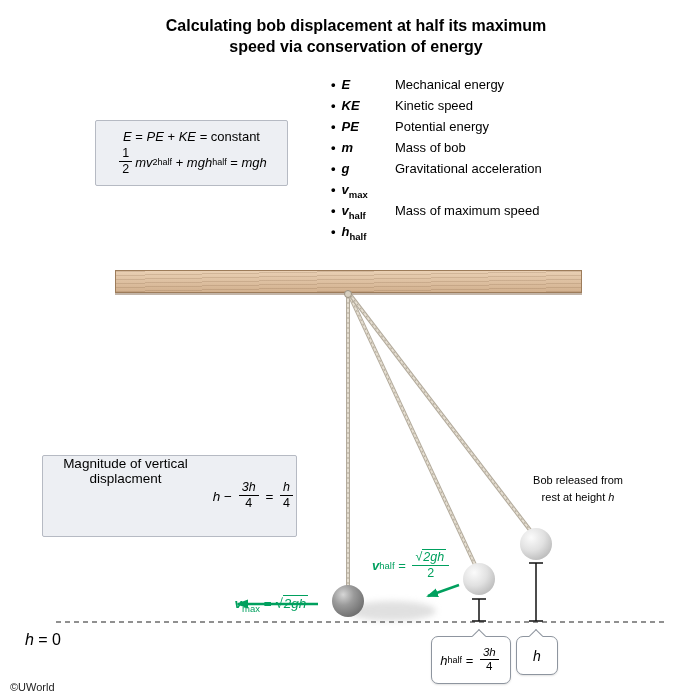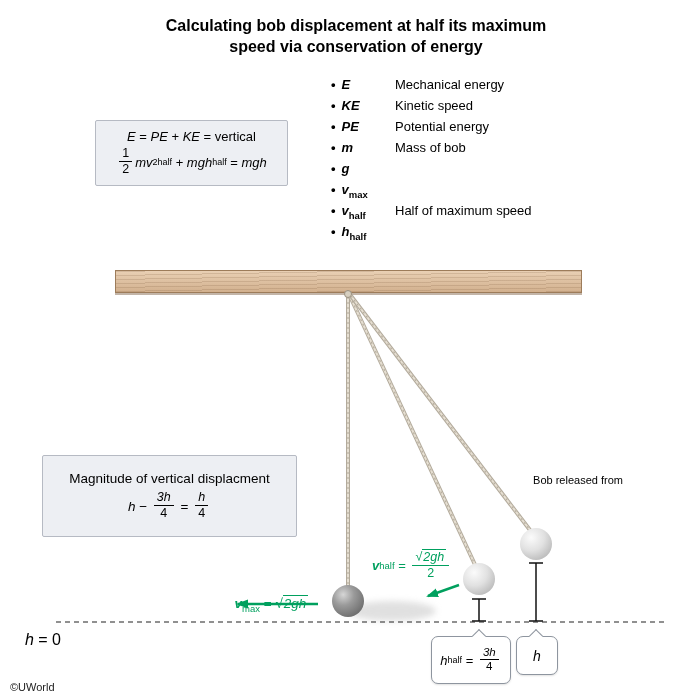--- a/index.html
+++ b/index.html
@@ -28,21 +28,21 @@
   .beam{left:115px;top:270px;width:465px;height:21px;
         background-color:#d9bc9e;
         background-image:
           repeating-linear-gradient(179deg, rgba(125,92,62,.20) 0 1px, rgba(0,0,0,0) 1px 4px),
           linear-gradient(180deg,#e9d0b4,#d2b08e);
         border:1px solid #9d7c5a;
         box-shadow:0 2px 0 rgba(122,92,62,.45);}
 
   .diagram-svg{left:0;top:0;pointer-events:none;}
 
-  .disp-box{left:42px;top:455px;width:253px;height:80px;display:flex;flex-direction:column;justify-content:center;gap:5px;font-size:13.5px;}
+  .disp-box{left:42px;top:455px;width:253px;height:80px;display:flex;flex-direction:row;justify-content:center;gap:5px;font-size:13.5px;}
 
   .release-label{left:505px;top:472px;width:146px;text-align:center;font-size:11px;line-height:17px;}
 
   .green{color:#00a05e;}
   .vmax-label{left:227px;top:581px;font-size:13.5px;white-space:pre;}
   .vhalf-label{left:372px;top:551px;font-size:13px;display:flex;align-items:center;white-space:pre;}
   .gsub{font-size:9.5px;line-height:0;}
   .rad{border-top:1.3px solid currentColor;padding:0 2px 0 1px;}
   .sqrt-sign{font-style:normal;}
 
@@ -80,36 +80,37 @@
   <div class="legend-row">
     <span class="legend-sym"><span class="legend-bullet">•</span><span class="var">PE</span><sub></sub></span>
     <span class="legend-desc">Potential energy</span>
   </div>
   <div class="legend-row">
     <span class="legend-sym"><span class="legend-bullet">•</span><span class="var">m</span><sub></sub></span>
     <span class="legend-desc">Mass of bob</span>
   </div>
   <div class="legend-row">
     <span class="legend-sym"><span class="legend-bullet">•</span><span class="var">g</span><sub></sub></span>
+    <span class="legend-desc">Gravitational acceleration</span>
   </div>
   <div class="legend-row">
     <span class="legend-sym"><span class="legend-bullet">•</span><span class="var">v</span><sub>max</sub></span>
   </div>
   <div class="legend-row">
     <span class="legend-sym"><span class="legend-bullet">•</span><span class="var">v</span><sub>half</sub></span>
-    <span class="legend-desc">Half of maximum speed</span>
+    <span class="legend-desc">Mass of maximum speed</span>
   </div>
   <div class="legend-row">
     <span class="legend-sym"><span class="legend-bullet">•</span><span class="var">h</span><sub>half</sub></span>
   </div>
 </div>
 
 <div class="abs panel energy-box">
   <div class="eq-line">
-    <span class="var">E</span><span> = </span><span class="var">PE</span><span> + </span><span class="var">KE</span><span> = vertical</span>
+    <span class="var">E</span><span> = </span><span class="var">PE</span><span> + </span><span class="var">KE</span><span> = constant</span>
   </div>
   <div class="eq-line">
     <span class="frac"><span class="num">1</span><span class="den">2</span></span>
     <span class="var">mv</span><sup>2</sup><sub>half</sub><span> + </span><span class="var">mgh</span><sub>half</sub><span> = </span><span class="var">mgh</span>
   </div>
 </div>
 
 <div class="abs beam"></div>
 
 <svg class="abs diagram-svg" width="700" height="700" viewBox="0 0 700 700">
@@ -173,20 +174,21 @@
   <div class="eq-line">
     <span class="var">h</span><span> − </span>
     <span class="frac"><span class="num var">3h</span><span class="den">4</span></span>
     <span> = </span>
     <span class="frac"><span class="num var">h</span><span class="den">4</span></span>
   </div>
 </div>
 
 <div class="abs release-label">
   <div>Bob released from</div>
+  <div><span>rest at height </span><span class="var">h</span></div>
 </div>
 
 <div class="abs green vmax-label">
   <span class="var" style="font-weight:bold">v</span><sub class="gsub">max</sub><span> = </span><span class="sqrt-sign">√</span><span class="rad var">2gh</span>
 </div>
 
 <div class="abs green vhalf-label">
   <span class="var" style="font-weight:bold">v</span><sub class="gsub">half</sub><span> = </span>
   <span class="frac">
     <span class="num"><span class="sqrt-sign">√</span><span class="rad var">2gh</span></span>

